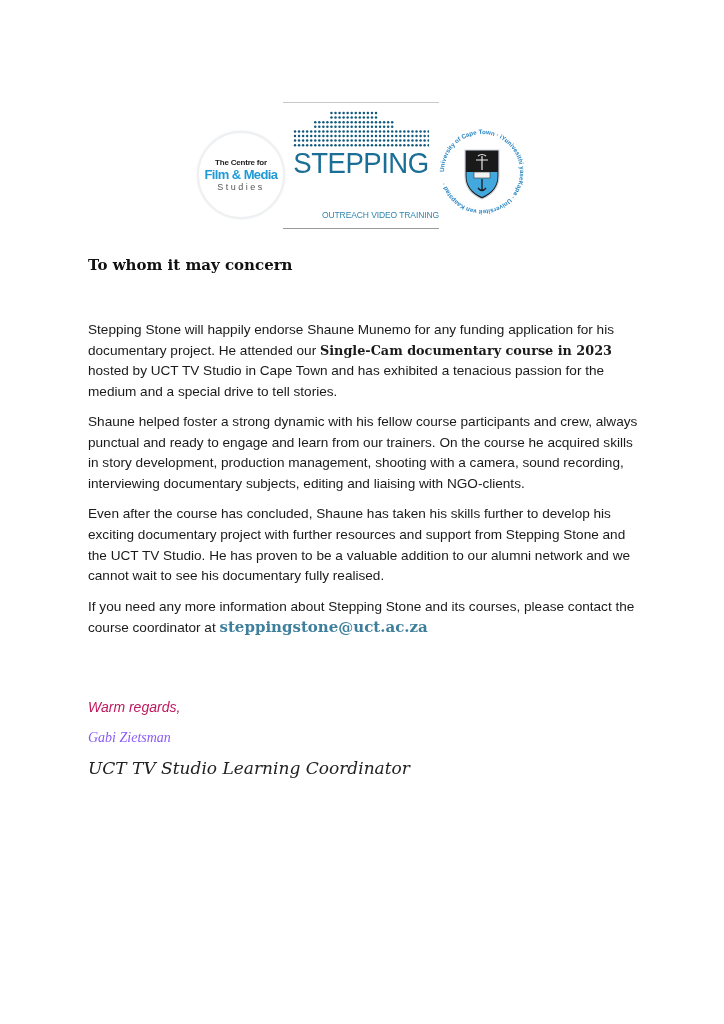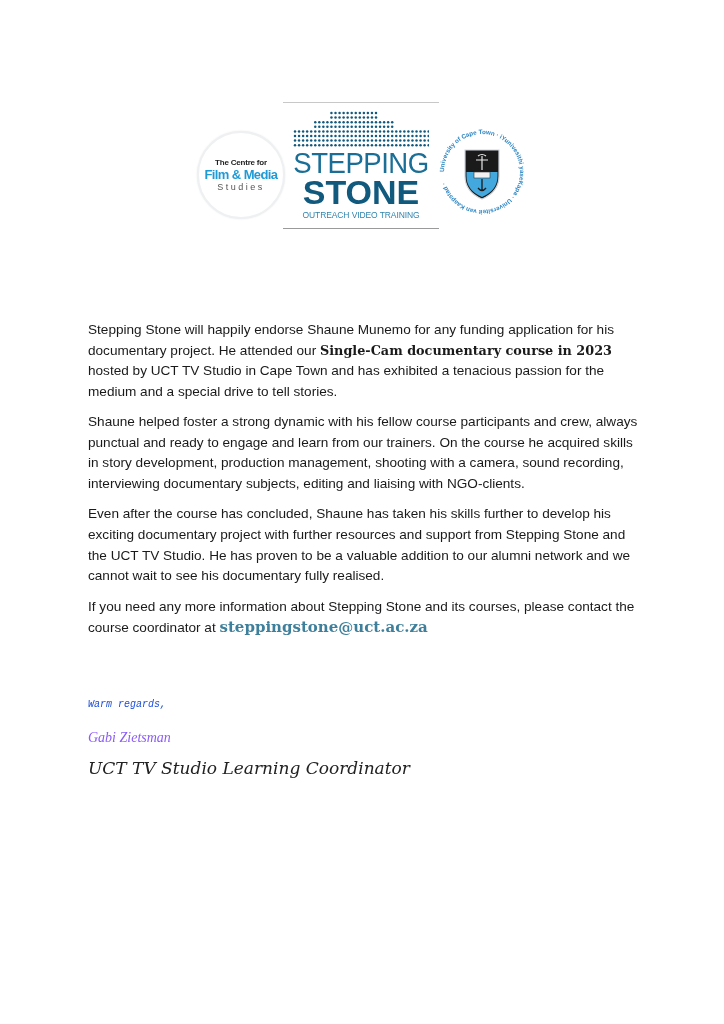--- a/index.html
+++ b/index.html
@@ -15,33 +15,33 @@
     .cfms-bot { font-family: "Liberation Sans", sans-serif; font-size: 9px; color: #555; letter-spacing: 2.5px; }
 
     .logo-ss { position: absolute; left: 283px; top: 16px; width: 156px; height: 127px; }
     .ss-rule-top { position: absolute; left: 0; top: 0; width: 156px; height: 1px; background: #c8c8c8; }
     .ss-rule-bot { position: absolute; left: 0; bottom: 0; width: 156px; height: 1px; background: #9a9a9a; }
     .ss-dots { position: absolute; left: 10px; top: 9px; width: 136px; height: 38px; }
     .ss-step { position: absolute; left: 0; top: 46px; width: 156px; text-align: center; font-family: "Liberation Sans", sans-serif;
       font-size: 29px; color: #1b6f96; font-weight: normal; letter-spacing: -0.5px; line-height: 30px; transform: scaleX(0.95); }
     .ss-stone { position: absolute; left: 0; top: 72px; width: 156px; text-align: center; font-family: "Liberation Sans", sans-serif;
       font-size: 34px; color: #115a7e; font-weight: bold; letter-spacing: 0px; line-height: 36px; }
-    .ss-sub { position: absolute; left: 0; top: 108px; width: 156px; text-align: center; font-family: "Liberation Sans", sans-serif;
+    .ss-sub { position: absolute; left: 0; top: 108px; width: 156px; text-align: right; font-family: "Liberation Sans", sans-serif;
       font-size: 8.5px; color: #2f84ae; letter-spacing: -0.1px; }
 
     .logo-uct { position: absolute; left: 436px; top: 40px; width: 92px; height: 92px; }
 
     
     .heading { position: absolute; left: 88px; top: 256px; font-family: "DejaVu Serif", serif; font-weight: bold; font-size: 15px; color: #111; }
     .body { position: absolute; left: 88px; top: 320px; width: 556px; font-family: "Liberation Sans", sans-serif; font-size: 13.6px; line-height: 20.6px; color: #1a1a1a; }
     .body p { margin: 0 0 9.8px 0; }
     .bold-serif { font-family: "DejaVu Serif", serif; font-weight: bold; font-size: 12.8px; }
     .email { font-family: "DejaVu Serif", serif; font-weight: bold; font-size: 15px; color: #3e7f9b; text-decoration: none; }
 
-    .closing { position: absolute; left: 88px; top: 699px; font-family: Liberation Mono, monospace; font-style: italic; font-size: 10px; color: #1d4ed8; }
+    .closing { position: absolute; left: 88px; top: 699px; font-family: Liberation Sans, sans-serif; font-style: italic; font-size: 14px; color: #be185d; }
     .signer { position: absolute; left: 88px; top: 730px; font-family: Liberation Serif, serif; font-style: italic; font-size: 14px; color: #8b5cf6; }
     .signer-title { position: absolute; left: 88px; top: 758px; font-family: "DejaVu Serif", serif; font-style: italic; font-size: 17px; color: #222; }
   </style>
 </head>
 <body>
 
 <div class="page">
 
   <div class="logo-row">
 
@@ -249,40 +249,40 @@
           <circle cx="107.3" cy="34.199999999999996" r="1.25" fill="#115a7e"></circle>
           <circle cx="111.35" cy="34.199999999999996" r="1.25" fill="#115a7e"></circle>
           <circle cx="115.39999999999999" cy="34.199999999999996" r="1.25" fill="#115a7e"></circle>
           <circle cx="119.44999999999999" cy="34.199999999999996" r="1.25" fill="#115a7e"></circle>
           <circle cx="123.5" cy="34.199999999999996" r="1.25" fill="#115a7e"></circle>
           <circle cx="127.55" cy="34.199999999999996" r="1.25" fill="#115a7e"></circle>
           <circle cx="131.6" cy="34.199999999999996" r="1.25" fill="#115a7e"></circle>
           <circle cx="135.65" cy="34.199999999999996" r="1.25" fill="#115a7e"></circle>
         </svg>
       <div class="ss-step">STEPPING</div>
-      <div class="ss-stone">STONE</div>
       <div class="ss-sub">OUTREACH VIDEO TRAINING</div>
       <div class="ss-rule-bot"></div>
     </div>
 
     <svg class="logo-uct" viewBox="0 0 92 92">
       <defs>
         <path id="ring" d="M46,46 m-38,0 a38,38 0 1,1 76,0 a38,38 0 1,1 -76,0"></path>
       </defs>
       <text font-family="Liberation Sans, sans-serif" font-size="6.2" font-weight="bold" fill="#2a86c5">
         <textPath href="#ring" startOffset="0" id="uct-ring">University of Cape Town · iYunivesithi yaseKapa · Universiteit van Kaapstad ·</textPath>
       </text>
       <path d="M29,24 L63,24 L63,50 Q63,66 46,73 Q29,66 29,50 Z" fill="#1a1a1a" stroke="#cfd6dc" stroke-width="1.2"></path>
       <path d="M30.5,46 L61.5,46 L61.5,50 Q61.5,64.5 46,71 Q30.5,64.5 30.5,50 Z" fill="#43a8dd"></path>
       <rect x="38" y="46" width="16" height="6" fill="#f2f2f2" stroke="#333" stroke-width="0.6"></rect>
       <path d="M46,30 L46,44 M40,34 L52,34 M42,30 Q46,27 50,30" stroke="#e8e8e8" stroke-width="1.2" fill="none"></path>
       <path d="M46,53 L46,65 M42,62 Q46,67 50,62" stroke="#1a1a1a" stroke-width="1.3" fill="none"></path>
     </svg>
   </div>
 
+  <div class="heading">To whom it may concern</div>
 
   <div class="body">
     <p><span>Stepping Stone will happily endorse Shaune Munemo for any funding application for his documentary project. He attended our </span><span class="bold-serif">Single-Cam documentary course in 2023</span><span> hosted by UCT TV Studio in Cape Town and has exhibited a tenacious passion for the medium and a special drive to tell stories.</span></p>
     <p>Shaune helped foster a strong dynamic with his fellow course participants and crew, always punctual and ready to engage and learn from our trainers. On the course he acquired skills in story development, production management, shooting with a camera, sound recording, interviewing documentary subjects, editing and liaising with NGO-clients.</p>
     <p>Even after the course has concluded, Shaune has taken his skills further to develop his exciting documentary project with further resources and support from Stepping Stone and the UCT TV Studio. He has proven to be a valuable addition to our alumni network and we cannot wait to see his documentary fully realised.</p>
     <p><span>If you need any more information about Stepping Stone and its courses, please contact the course coordinator at </span><a class="email" href="#">steppingstone@uct.ac.za</a></p>
   </div>
 
   <div class="closing">Warm regards,</div>
   <div class="signer">Gabi Zietsman</div>

